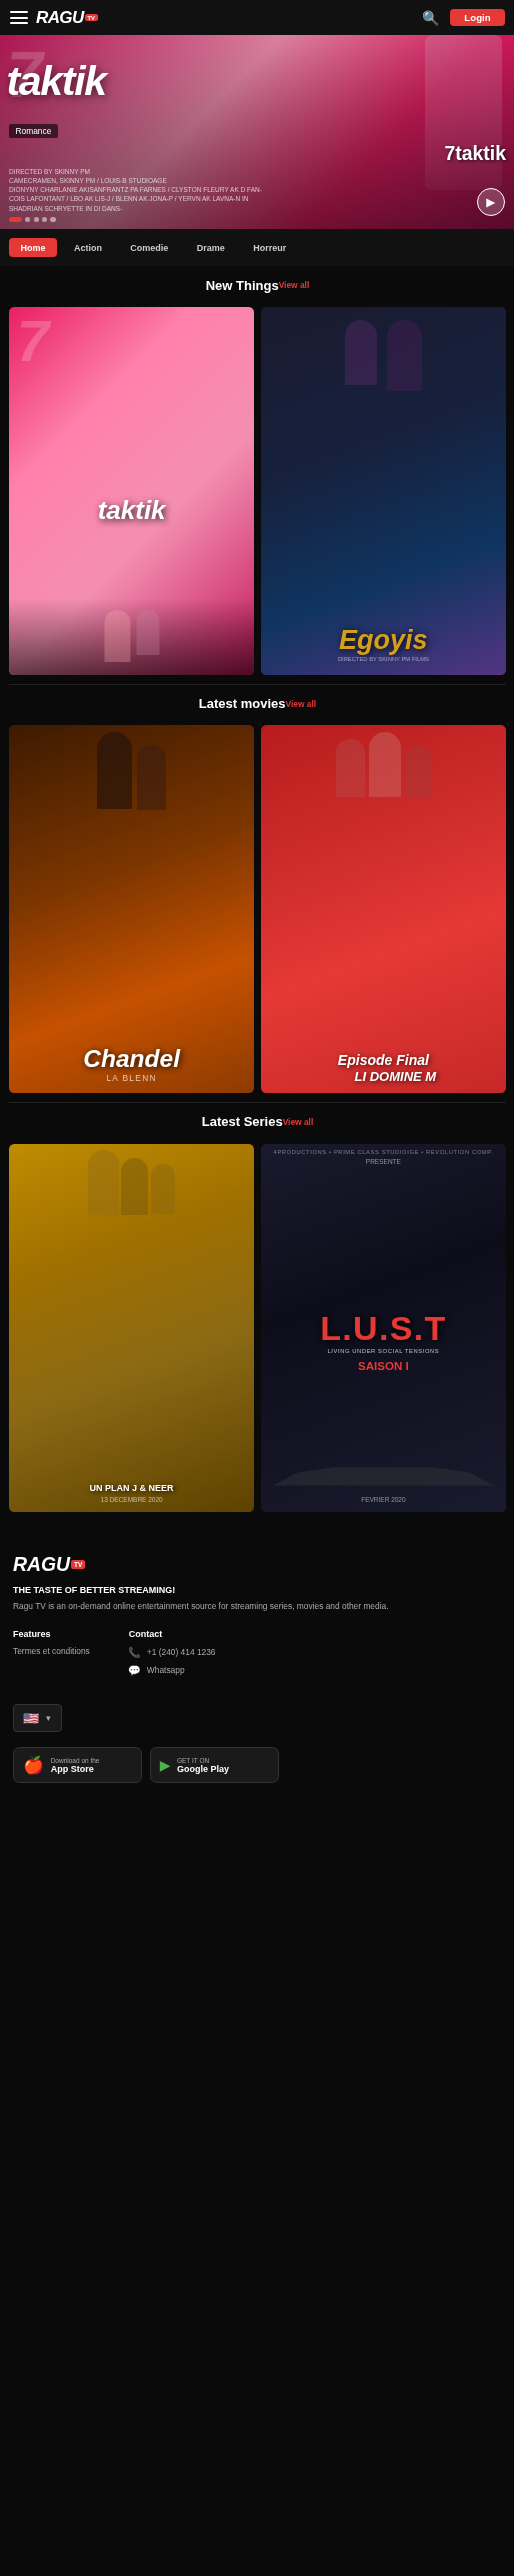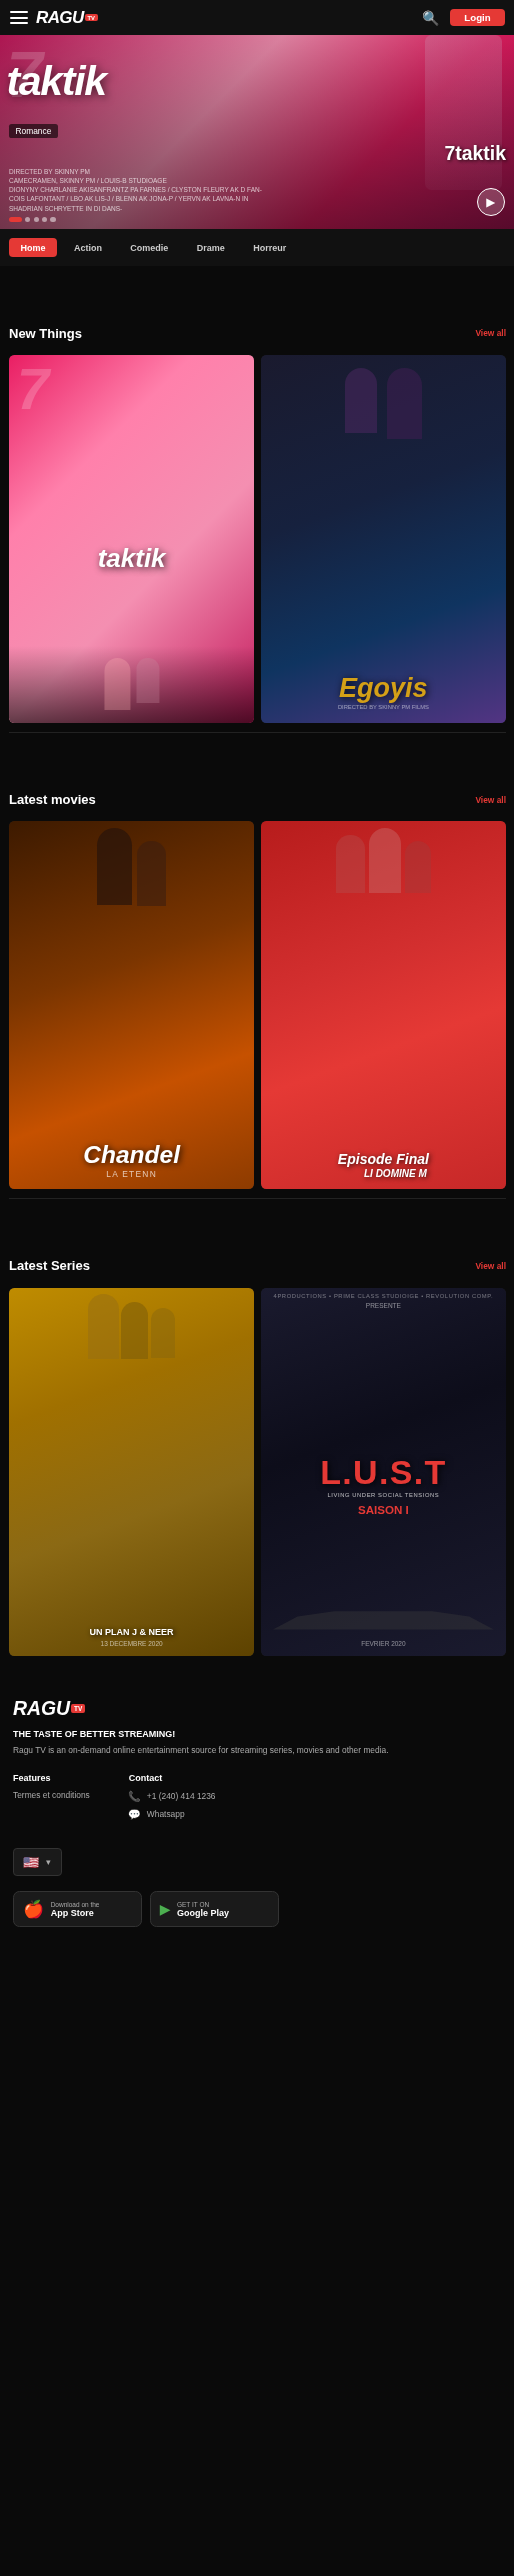--- a/index.html
+++ b/index.html
@@ -181,23 +181,22 @@
       color: #ccc;
     }
 
     
     .section {
       padding: 11.6px 9px 5.2px;
     }
     .section-header {
       display: flex;
       align-items: center;
-      justify-content: space-between;
+      justify-content: center;
       margin-bottom: 9px;
-      margin-top: 48px;
     }
     .section-title {
       font-size: 13px;
       font-weight: 800;
       color: #fff;
     }
     .view-all-link {
       font-size: 8.4px;
       color: #e53935;
       cursor: pointer;
@@ -573,38 +572,38 @@
   <div class="movie-card">
     <div class="movie-poster poster-chandel">
       <div class="poster-inner">
 
         <div style="position:absolute;top:6.5px;left:0;right:0;display:flex;justify-content:center;gap:5.2px;">
           <div style="width:35px;height:77px;background:rgba(40,20,10,0.7);border-radius:17.4px 17.4px 0 0;"></div>
           <div style="width:29px;height:65px;background:rgba(60,30,15,0.6);border-radius:14px 14px 0 0;margin-top:13px;"></div>
         </div>
         <div style="position:absolute;bottom:10.3px;left:0;right:0;text-align:center;">
           <div class="chandel-title">Chandel</div>
-          <div class="chandel-subtitle">LA ETENN</div>
+          <div class="chandel-subtitle">LA BLENN</div>
         </div>
       </div>
     </div>
   </div>
 
   <div class="movie-card">
     <div class="movie-poster poster-lidomine">
       <div class="poster-inner">
 
         <div style="position:absolute;top:6.5px;left:0;right:0;display:flex;justify-content:center;align-items:flex-end;gap:3.9px;">
           <div style="width:29px;height:58px;background:rgba(180,80,80,0.4);border-radius:14px 14px 0 0;"></div>
           <div style="width:32px;height:65px;background:rgba(200,100,100,0.5);border-radius:16px 16px 0 0;"></div>
           <div style="width:26px;height:52px;background:rgba(160,60,60,0.4);border-radius:13px 13px 0 0;"></div>
         </div>
         <div style="position:absolute;bottom:9px;left:0;right:0;text-align:center;">
           <div class="lidomine-red-title">Episode Final</div>
-          <div class="lidomine-red-title" style="font-size:10px;padding-left:24px;">LI DOMINE M</div>
+          <div class="lidomine-red-title" style="font-size:13px;padding-left:24px;">LI DOMINE M</div>
         </div>
       </div>
     </div>
   </div>
 </div>
 
 <div class="section-divider"></div>
 
 <section class="section">
   <div class="section-header">

